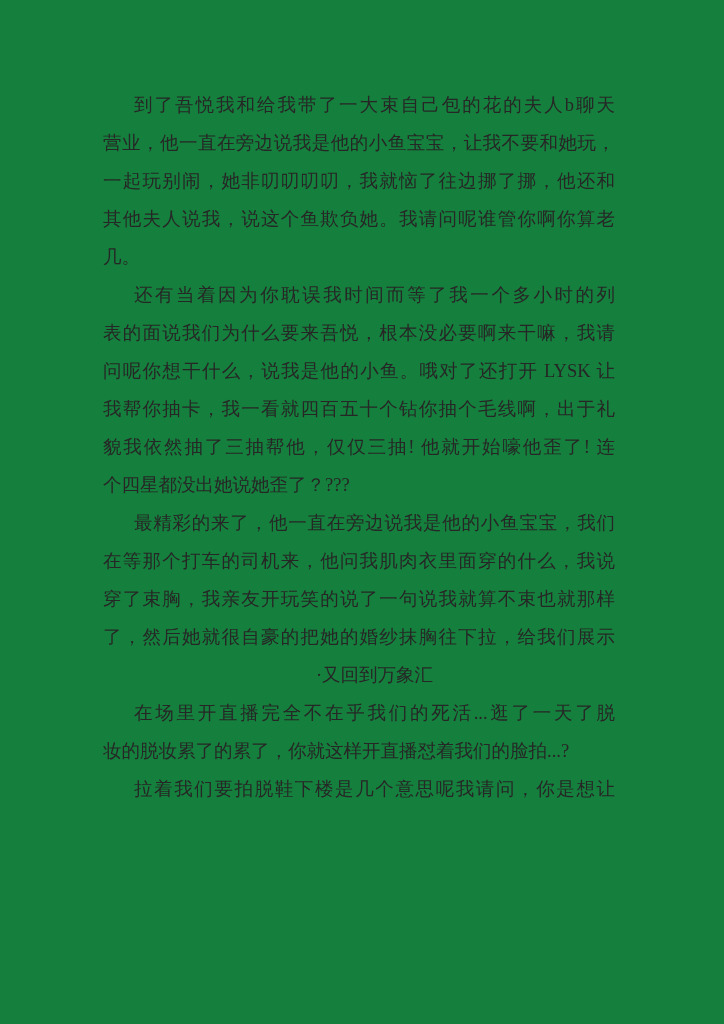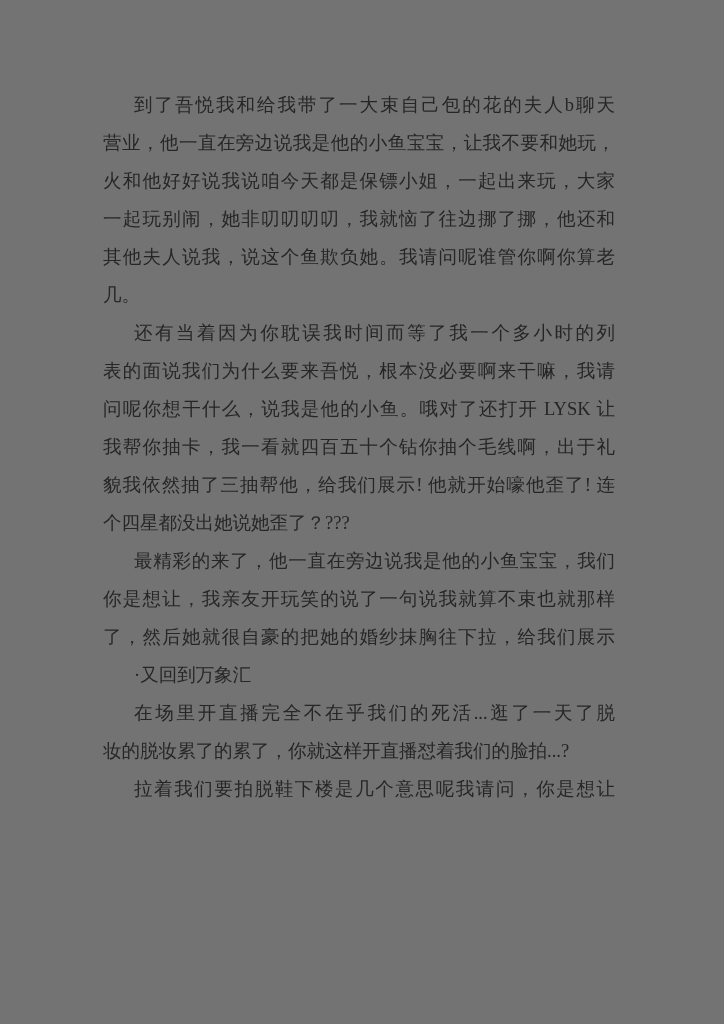--- a/index.html
+++ b/index.html
@@ -4,21 +4,21 @@
 <style>
   html, body {
     margin: 0;
     padding: 0;
     background: #ffffff;
   }
   .page {
     position: relative;
     width: 724px;
     height: 1024px;
-    background: #737373;
+    background: #15803d;
     overflow: hidden;
   }
   .textblock {
     position: absolute;
     left: 103px;
     top: 86px;
     width: 512px;
     font-family: "Liberation Serif", "DejaVu Serif", serif;
     font-size: 18.5px;
     line-height: 38px;
@@ -30,40 +30,41 @@
     white-space: normal;
   }
   
   .j {
     text-align: justify;
     text-align-last: justify;
   }
   
   .ind {
     text-indent: 31px;
+    text-align: center;
   }
 </style>
 </head>
 <body>
 
 <div class="page">
   <div class="textblock">
     <div class="line j ind">到了吾悦我和给我带了一大束自己包的花的夫人b聊天</div>
     <div class="line j">营业，他一直在旁边说我是他的小鱼宝宝，让我不要和她玩，</div>
-    <div class="line j">火和他好好说我说咱今天都是保镖小姐，一起出来玩，大家</div>
     <div class="line j">一起玩别闹，她非叨叨叨叨，我就恼了往边挪了挪，他还和</div>
     <div class="line j">其他夫人说我，说这个鱼欺负她。我请问呢谁管你啊你算老</div>
     <div class="line">几。</div>
     <div class="line j ind">还有当着因为你耽误我时间而等了我一个多小时的列</div>
     <div class="line j">表的面说我们为什么要来吾悦，根本没必要啊来干嘛，我请</div>
     <div class="line j">问呢你想干什么，说我是他的小鱼。哦对了还打开 LYSK 让</div>
     <div class="line j">我帮你抽卡，我一看就四百五十个钻你抽个毛线啊，出于礼</div>
-    <div class="line j">貌我依然抽了三抽帮他，给我们展示! 他就开始嚎他歪了! 连</div>
+    <div class="line j">貌我依然抽了三抽帮他，仅仅三抽! 他就开始嚎他歪了! 连</div>
     <div class="line">个四星都没出她说她歪了？???</div>
     <div class="line j ind">最精彩的来了，他一直在旁边说我是他的小鱼宝宝，我们</div>
-    <div class="line j">你是想让，我亲友开玩笑的说了一句说我就算不束也就那样</div>
+    <div class="line j">在等那个打车的司机来，他问我肌肉衣里面穿的什么，我说</div>
+    <div class="line j">穿了束胸，我亲友开玩笑的说了一句说我就算不束也就那样</div>
     <div class="line j">了，然后她就很自豪的把她的婚纱抹胸往下拉，给我们展示</div>
     <div class="line ind">·又回到万象汇</div>
     <div class="line j ind">在场里开直播完全不在乎我们的死活...逛了一天了脱</div>
     <div class="line">妆的脱妆累了的累了，你就这样开直播怼着我们的脸拍...?</div>
     <div class="line j ind">拉着我们要拍脱鞋下楼是几个意思呢我请问，你是想让</div>
   </div>
 </div>
 
 </body></html>

